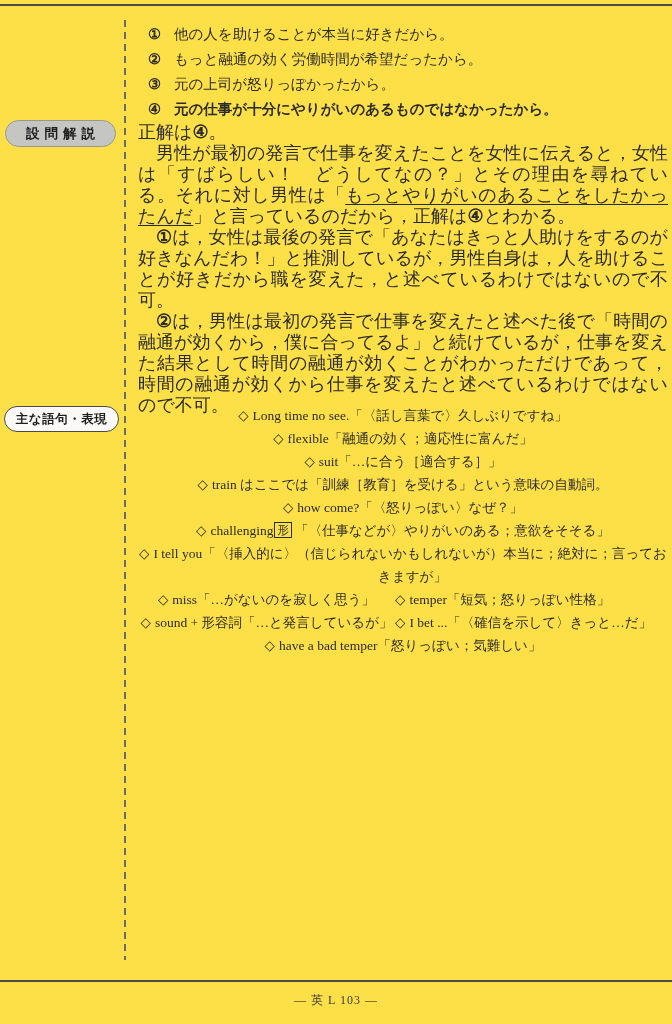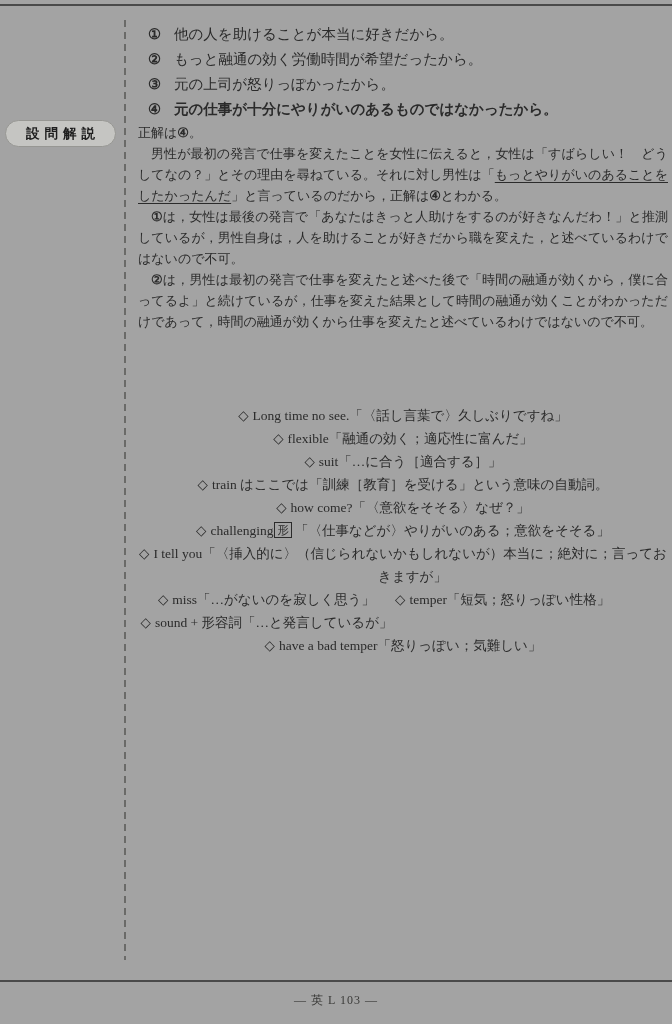--- a/index.html
+++ b/index.html
@@ -1,19 +1,19 @@
 <!DOCTYPE html>
 <html><head>
 <meta charset="utf-8">
 <style>
   html,body{margin:0;padding:0;background:#e8e8e6;}
   .page{
     position:relative;
     width:672px;height:1024px;
-    background:#a3a3a3;
+    background:#fde047;
     font-family:"Liberation Serif","DejaVu Serif",serif;
     color:#2b2b2b;
     overflow:hidden;
   }
   .rule{position:absolute;left:0;right:0;height:2px;background:#4a4a4a;}
   .rule-top{top:4px;}
   .rule-bottom{top:980px;}
   .dashline{
     position:absolute;left:124px;top:20px;width:2px;height:940px;
     background:repeating-linear-gradient(to bottom,#6a6a68 0px,#6a6a68 7px,transparent 7px,transparent 12px);
@@ -37,21 +37,21 @@
     font-size:13.5px;letter-spacing:5px;text-indent:5px;
   }
   .label-goku{
     left:4px;top:406px;width:115px;height:26px;
     background:#faf9f6;border:1.5px solid #4a4a48;border-radius:13px;
     font-size:12.5px;letter-spacing:0.5px;
   }
   
   .explanation{
     position:absolute;left:138px;top:122px;width:530px;
-    font-size:13px;line-height:21px;text-align:justify;
+    font-size:18px;line-height:21px;text-align:justify;
   }
   .explanation p{margin:0;}
   .indent{text-indent:1em;}
   .ul{text-decoration:underline;text-underline-offset:3px;text-decoration-thickness:1px;}
   
   .vocab{
     position:absolute;left:138px;top:404px;width:530px;
     font-size:13.5px;line-height:23px;
   }
   .vline{padding-left:19px;text-indent:-19px;text-align:center;}
@@ -87,35 +87,37 @@
 
   <div class="seclabel label-kaisetsu">設問解説</div>
 
   <div class="explanation">
     <p><span>正解は</span><span class="cnum">④</span><span>。</span></p>
     <p class="indent"><span>男性が最初の発言で仕事を変えたことを女性に伝えると，女性は「すばらしい！　どうしてなの？」とその理由を尋ねている。それに対し男性は「</span><span class="ul">もっとやりがいのあることをしたかったんだ</span><span>」と言っているのだから，正解は</span><span class="cnum">④</span><span>とわかる。</span></p>
     <p class="indent"><span class="cnum">①</span><span>は，女性は最後の発言で「あなたはきっと人助けをするのが好きなんだわ！」と推測しているが，男性自身は，人を助けることが好きだから職を変えた，と述べているわけではないので不可。</span></p>
     <p class="indent"><span class="cnum">②</span><span>は，男性は最初の発言で仕事を変えたと述べた後で「時間の融通が効くから，僕に合ってるよ」と続けているが，仕事を変えた結果として時間の融通が効くことがわかっただけであって，時間の融通が効くから仕事を変えたと述べているわけではないので不可。</span></p>
   </div>
 
+  <div class="seclabel label-goku">主な語句・表現</div>
 
   <div class="vocab">
     <div class="vline"><span class="dia">◇</span><span>Long time no see.「〈話し言葉で〉久しぶりですね」</span></div>
     <div class="vline"><span class="dia">◇</span><span>flexible「融通の効く；適応性に富んだ」</span></div>
     <div class="vline"><span class="dia">◇</span><span>suit「…に合う［適合する］」</span></div>
     <div class="vline"><span class="dia">◇</span><span>train はここでは「訓練［教育］を受ける」という意味の自動詞。</span></div>
-    <div class="vline"><span class="dia">◇</span><span>how come?「〈意欲をそそる〉なぜ？」</span></div>
+    <div class="vline"><span class="dia">◇</span><span>how come?「〈怒りっぽい〉なぜ？」</span></div>
     <div class="vline"><span class="dia">◇</span><span>challenging</span><span class="boxchar">形</span><span>「〈仕事などが〉やりがいのある；意欲をそそる」</span></div>
     <div class="vline"><span class="dia">◇</span><span>I tell you「〈挿入的に〉（信じられないかもしれないが）本当に；絶対に；言っておきますが」</span></div>
     <div class="vrow">
       <div class="vline vcol1"><span class="dia">◇</span><span>miss「…がないのを寂しく思う」</span></div>
       <div class="vline"><span class="dia">◇</span><span>temper「短気；怒りっぽい性格」</span></div>
     </div>
     <div class="vrow">
       <div class="vline vcol1"><span class="dia">◇</span><span>sound + 形容詞「…と発言しているが」</span></div>
+      <div class="vline"><span class="dia">◇</span><span>I bet ...「〈確信を示して〉きっと…だ」</span></div>
     </div>
     <div class="vline"><span class="dia">◇</span><span>have a bad temper「怒りっぽい；気難しい」</span></div>
   </div>
 
   <div class="rule rule-bottom"></div>
   <div class="footer">— 英 L 103 —</div>
 
 </div>
 
 </body></html>

